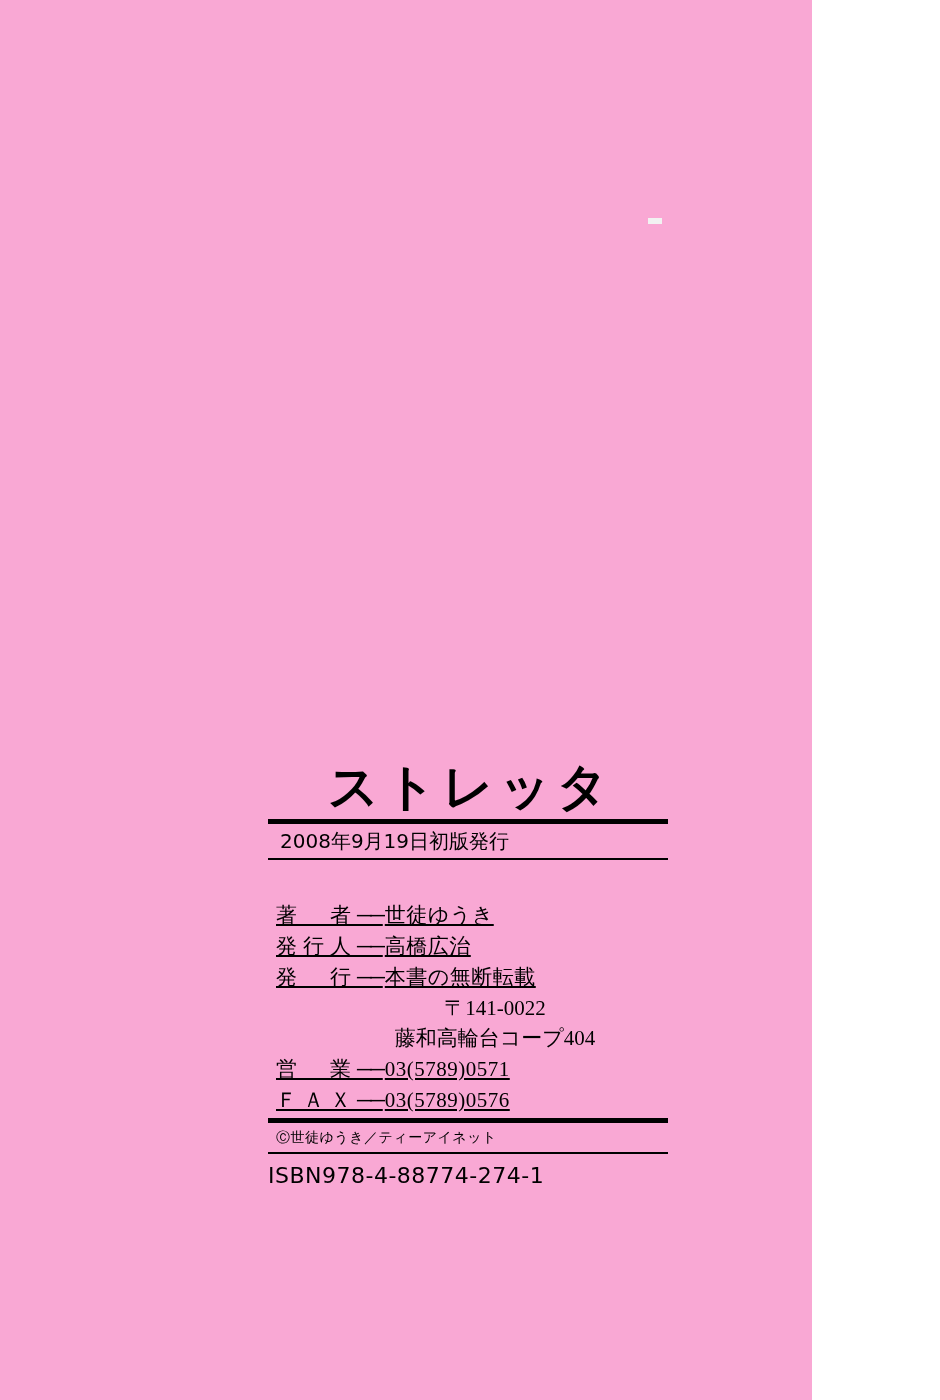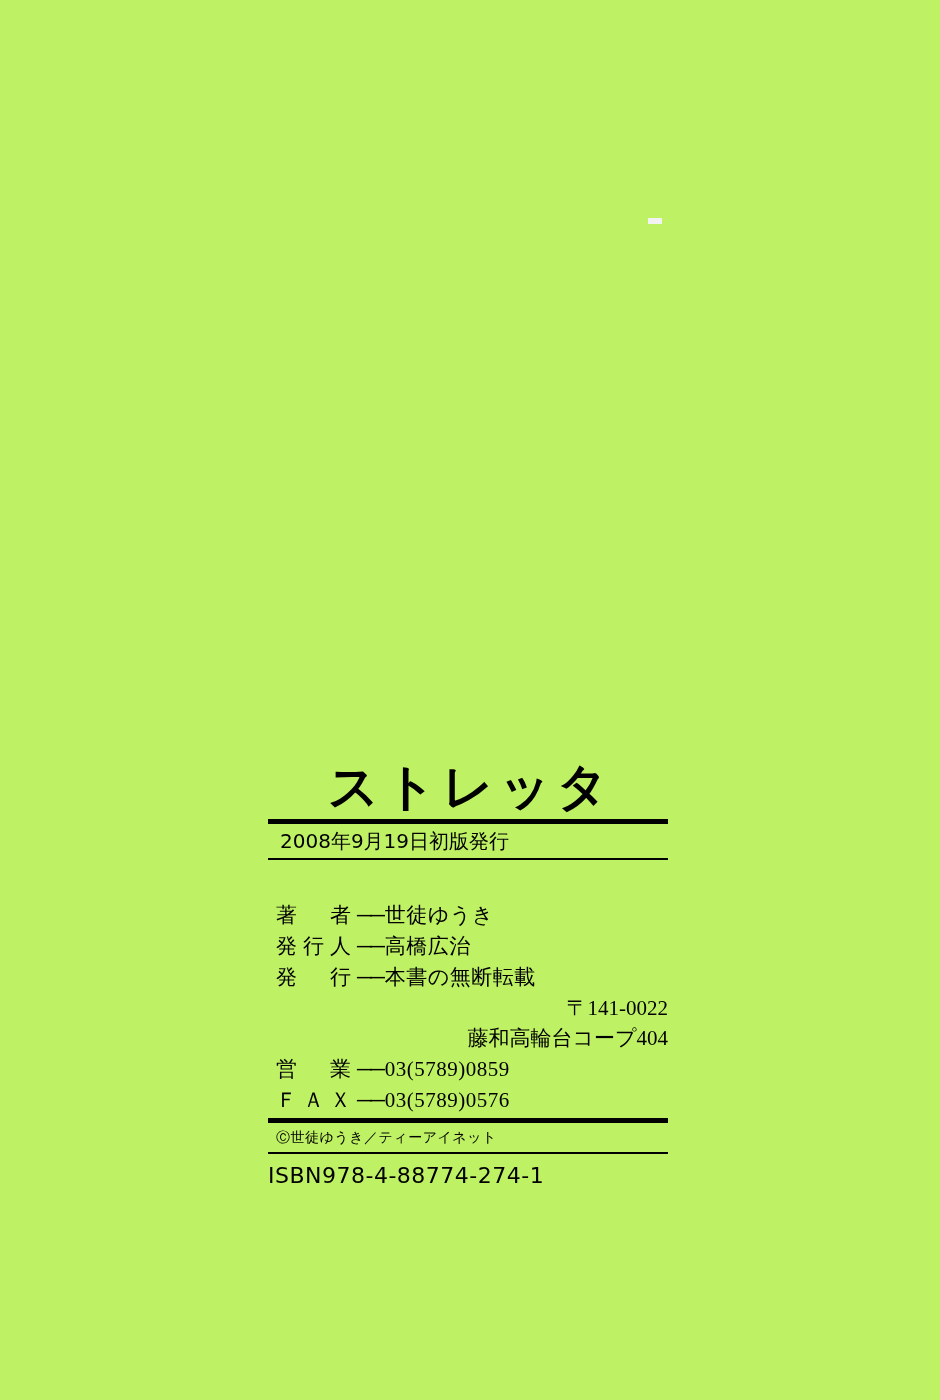--- a/index.html
+++ b/index.html
@@ -2,23 +2,23 @@
 <html><head>
 <meta charset="utf-8">
 <style>
   html, body {
     margin: 0;
     padding: 0;
     background: #ffffff;
   }
   .page {
     position: relative;
-    width: 940px;
+    width: 812px;
     height: 1400px;
-    background: #bef264;
+    background: #f9a8d4;
     overflow: hidden;
     font-family: "Liberation Serif", serif;
     color: #000000;
   }
   .colophon {
     position: absolute;
     left: 268px;
     top: 760px;
     width: 400px;
   }
@@ -51,37 +51,38 @@
   .credits {
     margin-top: 40px;
     padding-left: 8px;
   }
   .credit-row {
     display: flex;
     align-items: flex-end;
     font-size: 21px;
     line-height: 1.47;
     white-space: nowrap;
+    text-decoration: underline;
   }
   .credit-label {
     display: inline-block;
     min-width: 68px;
     letter-spacing: 6px;
   }
   .credit-dash {
     letter-spacing: -2px;
     margin: 0 2px 0 0;
   }
   .credit-value {
     letter-spacing: 0.5px;
   }
   .addr-row {
     font-size: 21px;
     line-height: 1.47;
-    text-align: right;
+    text-align: center;
     padding-left: 46px;
     white-space: nowrap;
   }
   .notes {
     margin-top: 6px;
     padding-left: 8px;
     font-size: 13.5px;
     line-height: 1.55;
   }
   .note-line {
@@ -147,21 +148,21 @@
         <span class="credit-dash">──</span>
         <span class="credit-value">本書の無断転載</span>
       </div>
 
       <div class="addr-row">〒141-0022</div>
       <div class="addr-row">藤和高輪台コープ404</div>
 
       <div class="credit-row">
         <span class="credit-label">営　業</span>
         <span class="credit-dash">──</span>
-        <span class="credit-value">03(5789)0859</span>
+        <span class="credit-value">03(5789)0571</span>
       </div>
 
       <div class="credit-row">
         <span class="credit-label">ＦＡＸ</span>
         <span class="credit-dash">──</span>
         <span class="credit-value">03(5789)0576</span>
       </div>
 
     </div>
 

